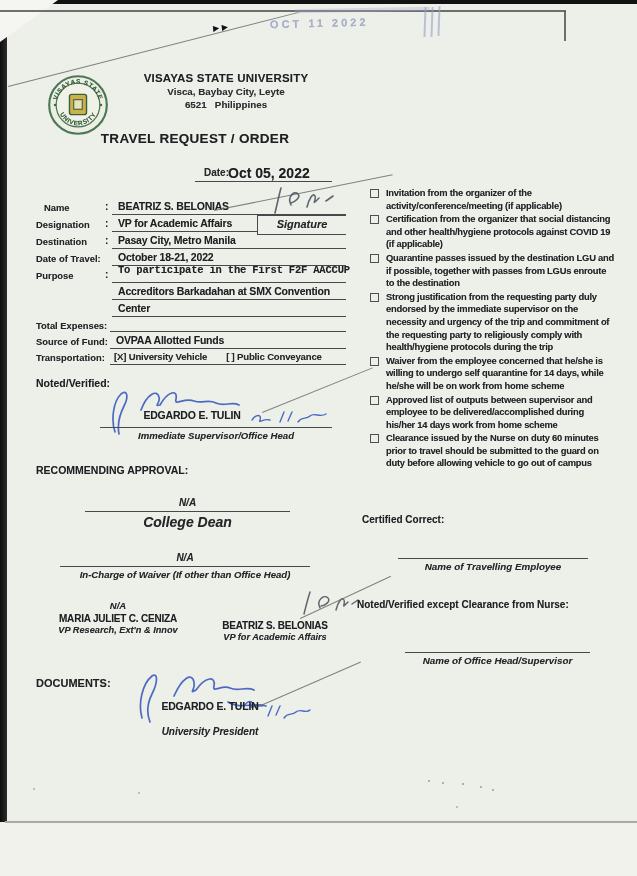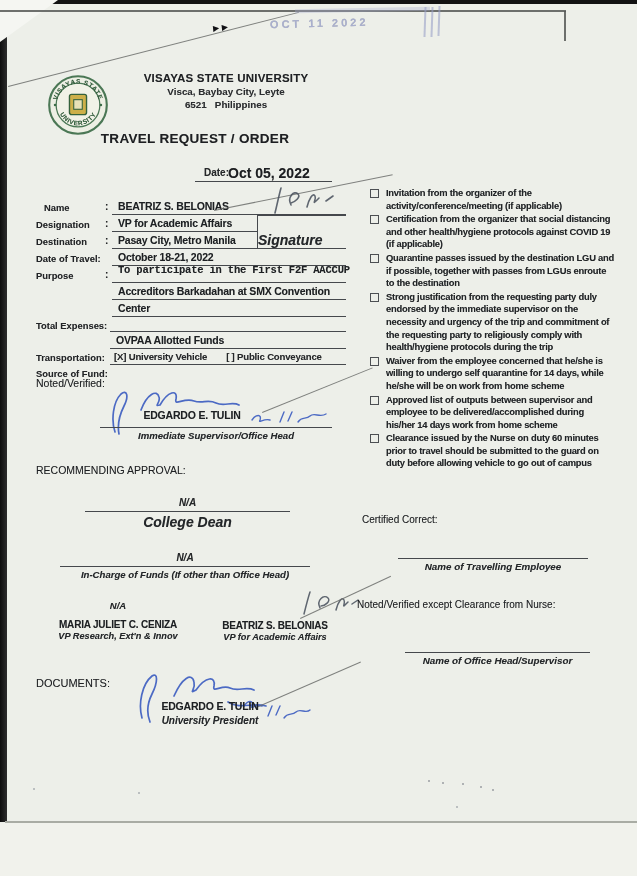--- a/index.html
+++ b/index.html
@@ -30,23 +30,23 @@
   .univ-name{font-size:11.5px;font-weight:700;letter-spacing:.2px;color:#1f2124;}
   .univ-addr{font-size:9.8px;font-weight:700;color:#2b2d30;margin-top:2px;}
   .doc-title{left:70px;top:131px;width:250px;text-align:center;font-size:13.5px;font-weight:700;letter-spacing:.3px;color:#1d1f22;}
   .date-label{left:204px;top:167px;font-size:10px;font-weight:700;}
   .date-value{left:228px;top:165px;font-size:14px;font-weight:700;color:#1c1e21;}
   .fline{position:absolute;height:1px;background:#45484c;}
   
   .flabel{font-size:9.4px;font-weight:700;color:#222427;}
   .colon{font-size:10px;font-weight:700;}
   .fvalue{font-size:10.5px;font-weight:700;letter-spacing:-.2px;color:#1d2023;white-space:nowrap;}
-  .sigbox{left:257px;top:215px;width:88px;height:16px;border:1px solid #45484c;border-right:none;font-size:14px;font-weight:700;font-style:italic;padding-top:16px;color:#24272a;}
+  .sigbox{left:257px;top:215px;width:88px;height:16px;border:1px solid #45484c;border-right:none;text-align:center;font-size:11px;font-weight:700;font-style:italic;padding-top:2px;color:#24272a;}
   .transport{font-size:9.6px;font-weight:700;letter-spacing:-.2px;white-space:nowrap;}
-  .sec-head{font-size:10.5px;font-weight:400;color:#1e2023;text-align:center;}
+  .sec-head{font-size:10.5px;font-weight:700;color:#1e2023;text-align:center;}
   .center{text-align:center;}
   .sig-name{font-size:10.5px;font-weight:700;letter-spacing:-.2px;color:#1d2023;}
   .sig-role{font-size:9.6px;font-weight:700;font-style:italic;color:#24272a;}
   .na{font-size:10px;font-weight:700;font-style:italic;}
   
   .chk-head{left:360px;top:150px;width:258px;text-align:center;font-size:9.8px;font-weight:700;letter-spacing:-.1px;color:#202326;line-height:13px;}
   .chk-list{left:357px;top:187px;width:258px;}
   .chk-item{display:flex;margin-bottom:1px;}
   .chk{flex:0 0 auto;width:7px;height:7px;border:1px solid #4c4f53;margin:2px 7px 0 13px;background:transparent;}
   .chk-text{font-size:9.4px;font-weight:700;letter-spacing:-.25px;line-height:12.6px;color:#212427;}
@@ -105,21 +105,21 @@
   <span class="abs flabel" style="left:44px;top:202px;">Name</span>
   <span class="abs colon" style="left:105px;top:201px;">:</span>
   <span class="abs flabel" style="left:36px;top:219px;">Designation</span>
   <span class="abs colon" style="left:105px;top:218px;">:</span>
   <span class="abs flabel" style="left:36px;top:236px;">Destination</span>
   <span class="abs colon" style="left:105px;top:235px;">:</span>
   <span class="abs flabel" style="left:36px;top:253px;">Date of Travel:</span>
   <span class="abs flabel" style="left:36px;top:270px;">Purpose</span>
   <span class="abs colon" style="left:105px;top:269px;">:</span>
   <span class="abs flabel" style="left:36px;top:320px;">Total Expenses:</span>
-  <span class="abs flabel" style="left:36px;top:336px;margin-top:32px;">Source of Fund:</span>
+  <span class="abs flabel" style="left:36px;top:336px;">Source of Fund:</span>
   <span class="abs flabel" style="left:36px;top:352px;">Transportation:</span>
 
   <span class="abs fvalue" style="left:118px;top:200px;">BEATRIZ S. BELONIAS</span>
   <span class="abs fvalue" style="left:118px;top:217px;">VP for Academic Affairs</span>
   <div class="abs sigbox">Signature</div>
   <span class="abs fvalue" style="left:118px;top:234px;">Pasay City, Metro Manila</span>
   <span class="abs fvalue" style="left:118px;top:251px;">October 18-21, 2022</span>
   <span class="abs fvalue" style="left:118px;top:264px;font-family:Liberation Mono, monospace;">To participate in the First F2F AACCUP</span>
   <span class="abs fvalue" style="left:118px;top:285px;">Accreditors Barkadahan at SMX Convention</span>
   <span class="abs fvalue" style="left:118px;top:302px;">Center</span>
@@ -172,25 +172,25 @@
   <div class="abs sig-role center" style="left:100px;top:430px;width:232px;">Immediate Supervisor/Office Head</div>
   <div class="abs crease" style="left:262px;top:412px;width:119px;transform:rotate(-22deg);"></div>
 
   <div class="abs sec-head" style="left:36px;top:464px;">RECOMMENDING APPROVAL:</div>
   <div class="abs na center" style="left:85px;top:497px;width:205px;">N/A</div>
   <div class="fline" style="left:85px;top:511px;width:205px;"></div>
   <div class="abs sig-role center" style="left:85px;top:514px;width:205px;font-size:14px;">College Dean</div>
 
   <div class="abs na center" style="left:60px;top:552px;width:250px;">N/A</div>
   <div class="fline" style="left:60px;top:566px;width:250px;"></div>
-  <div class="abs sig-role center" style="left:60px;top:569px;width:250px;">In-Charge of Funds (If other than Office Head)</div>
+  <div class="abs sig-role center" style="left:60px;top:569px;width:250px;">In-Charge of Waiver (If other than Office Head)</div>
 
   <div class="abs center" style="left:36px;top:600px;width:164px;">
     <div class="na" style="font-size:9.5px;">N/A</div>
-    <div class="sig-name" style="font-size:10px;margin-top:8px;">MARIA JULIET C. CENIZA</div>
+    <div class="sig-name" style="font-size:10px;margin-top:2px;">MARIA JULIET C. CENIZA</div>
     <div class="sig-role" style="font-size:9.2px;margin-top:1px;">VP Research, Ext'n &amp; Innov</div>
   </div>
   <svg class="abs" style="left:296px;top:588px;" width="64" height="30" viewBox="0 0 64 30">
     <g class="ink-dark" stroke-width="1.5">
       <path d="M8,26 C10,18 12,10 14,4"></path>
       <path d="M24,20 C20,12 28,6 32,10 C35,13 29,18 25,18"></path>
       <path d="M40,22 C42,14 46,8 48,12 C50,16 44,22 52,14"></path>
       <path d="M56,16 L62,12"></path>
     </g>
   </svg>
@@ -211,21 +211,21 @@
   <svg class="abs" style="left:238px;top:692px;" width="76" height="34" viewBox="0 0 76 34">
     <g class="ink" stroke-width="1.4">
       <path d="M6,14 C10,8 16,8 14,14 C12,18 18,12 24,14"></path>
       <path d="M30,24 L34,14 M38,23 L42,14"></path>
       <path d="M46,26 C50,20 54,24 58,20 C62,16 68,22 72,18"></path>
     </g>
   </svg>
   <div class="abs crease" style="left:256px;top:707px;width:114px;transform:rotate(-23.5deg);"></div>
   <div class="abs center" style="left:128px;top:700px;width:164px;">
     <div class="sig-name">EDGARDO E. TULIN</div>
-    <div class="sig-role" style="font-size:10px;margin-top:3px;">University President</div>
+    <div class="sig-role" style="font-size:10px;margin-top:14px;">University President</div>
   </div>
 
   <div class="abs chk-list">
     <div class="chk-item">
       <span class="chk"></span>
       <span class="chk-text">Invitation from the organizer of the activity/conference/meeting (if applicable)</span>
     </div>
     <div class="chk-item">
       <span class="chk"></span>
       <span class="chk-text">Certification from the organizer that social distancing and other health/hygiene protocols against COVID 19 (if applicable)</span>

